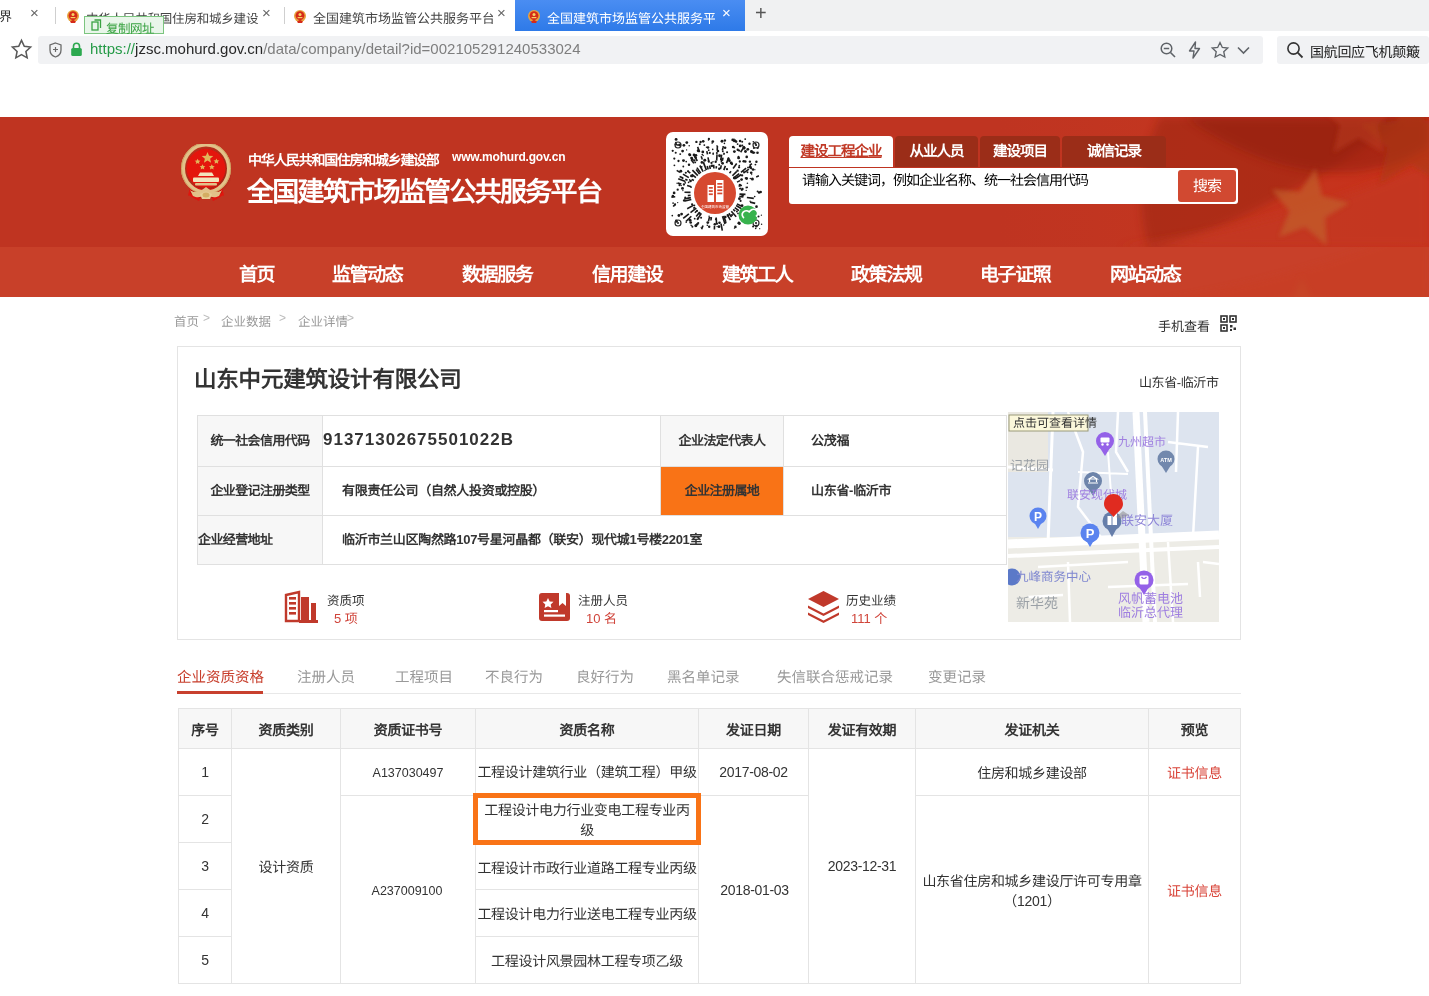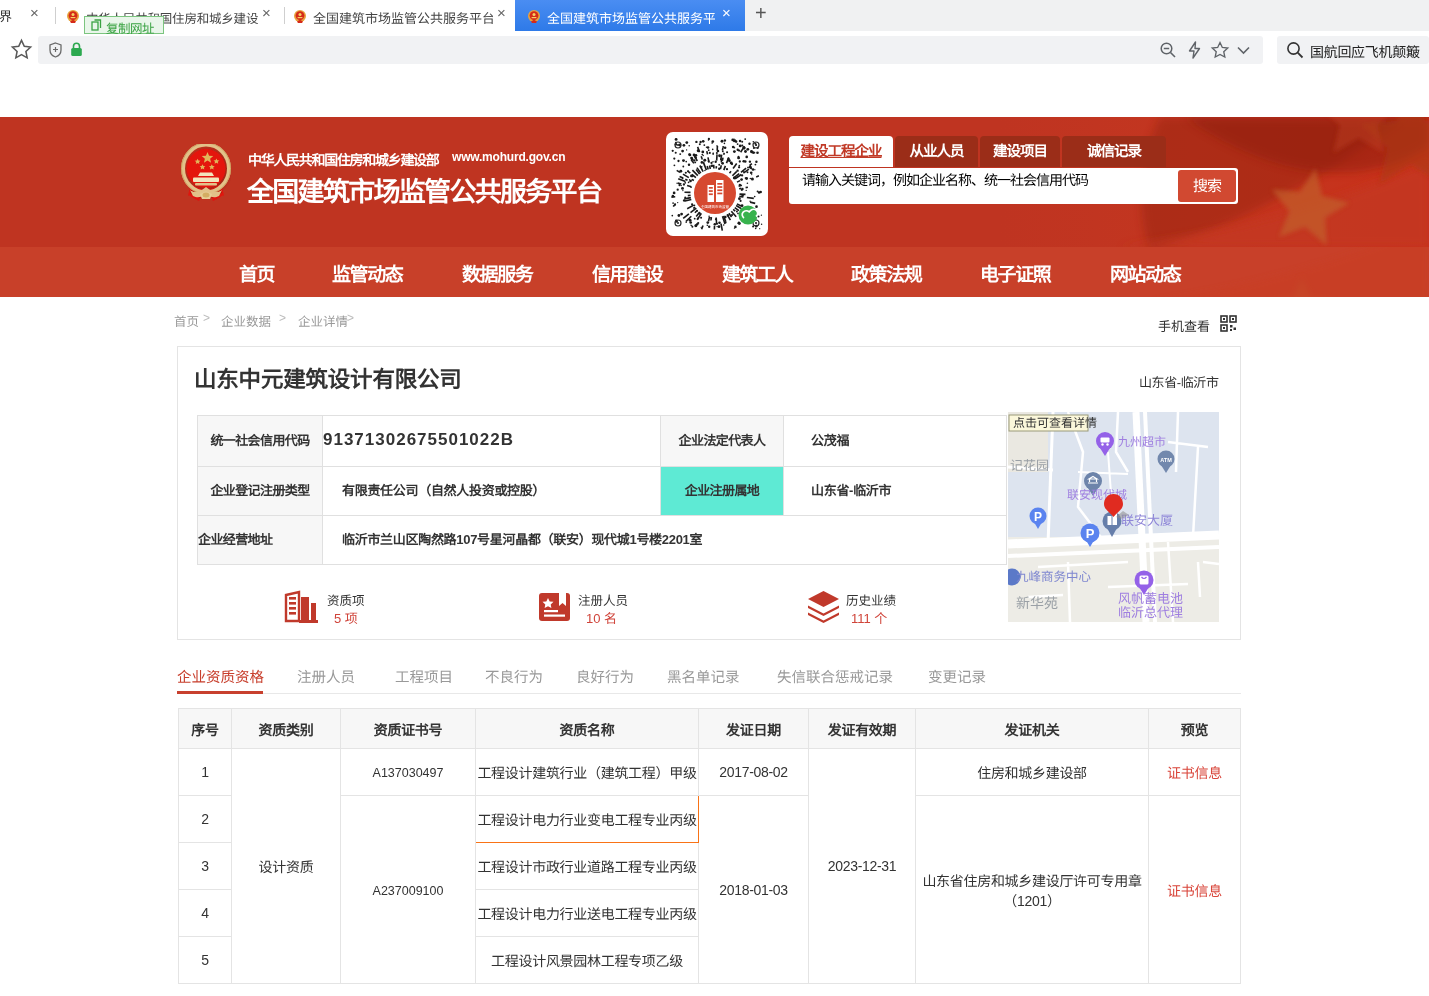--- a/index.html
+++ b/index.html
@@ -70,20 +70,21 @@
 
     <div class="abs" style="left:38px;top:5px;width:1225px;height:28px;background:#f1f2f4;border-radius:3px;"></div>
     <svg class="abs" style="left:48px;top:11px;" width="15" height="16" viewBox="0 0 15 16">
         <path d="M7.5 1 L13 3 V8 C13 11.5 10.5 14 7.5 15 C4.5 14 2 11.5 2 8 V3 Z" fill="none" stroke="#6a6a6a" stroke-width="1.3"></path>
         <path d="M7.5 5v5M5 7.5h5" stroke="#6a6a6a" stroke-width="1.2"></path>
       </svg>
     <svg class="abs" style="left:70px;top:11px;" width="13" height="15" viewBox="0 0 13 15">
         <rect x="1.2" y="6" width="10.6" height="8" rx="1.5" fill="#2ca94f"></rect>
         <path d="M3.5 6V4.2a3 3 0 0 1 6 0V6" fill="none" stroke="#2ca94f" stroke-width="1.6"></path>
       </svg>
+    <div class="abs" style="left:90px;top:9px;font-size:15px;white-space:nowrap;"><span style="color:#259a47;">https</span><span style="color:#259a47;">://</span><span style="color:#282828;">jzsc.mohurd.gov.cn</span><span style="color:#7e7e7e;">/data/company/detail?id=002105291240533024</span></div>
 
     <svg class="abs" style="left:1159px;top:10px;" width="18" height="18" viewBox="0 0 18 18">
         <circle cx="7.5" cy="7.5" r="5.3" fill="none" stroke="#5f6368" stroke-width="1.5"></circle>
         <path d="M11.5 11.5 L16 16" stroke="#5f6368" stroke-width="1.6"></path>
         <path d="M4.8 7.5h5.4" stroke="#5f6368" stroke-width="1.5"></path>
       </svg>
     <svg class="abs" style="left:1186px;top:10px;" width="17" height="18" viewBox="0 0 17 18">
         <path d="M9.5 1 L3.5 10 H8 L7 17 L13.5 7.5 H9 Z" fill="none" stroke="#5f6368" stroke-width="1.4" stroke-linejoin="round"></path>
       </svg>
     <svg class="abs" style="left:1210px;top:9px;" width="20" height="20" viewBox="0 0 24 24">
@@ -600,21 +601,21 @@
       <tbody>
           <tr>
         <td style="border:1px solid #e0e0e0;background:#f7f7f7;width:125px;text-align:center;letter-spacing:-0.6px;padding-bottom:3px;">统一社会信用代码</td>
         <td style="border:1px solid #e0e0e0;width:338px;padding-bottom:3px;"><span style="font-size:17px;letter-spacing:1px;">91371302675501022B</span></td>
         <td style="border:1px solid #e0e0e0;background:#f7f7f7;width:123px;text-align:center;letter-spacing:-0.6px;padding-bottom:3px;">企业法定代表人</td>
         <td style="border:1px solid #e0e0e0;padding-left:27px;padding-bottom:3px;">公茂福</td>
       </tr>
       <tr>
         <td style="border:1px solid #e0e0e0;background:#f7f7f7;text-align:center;letter-spacing:-0.6px;padding-bottom:3px;">企业登记注册类型</td>
         <td style="border:1px solid #e0e0e0;padding-left:19px;padding-bottom:3px;">有限责任公司（自然人投资或控股）</td>
-        <td style="border:1px solid #e0e0e0;background:#5eead4;text-align:center;letter-spacing:-0.6px;padding-bottom:3px;">企业注册属地</td>
+        <td style="border:1px solid #e0e0e0;background:#f97316;text-align:center;letter-spacing:-0.6px;padding-bottom:3px;">企业注册属地</td>
         <td style="border:1px solid #e0e0e0;padding-left:27px;padding-bottom:3px;">山东省-临沂市</td>
       </tr>
       <tr>
         <td style="border:1px solid #e0e0e0;background:#f7f7f7;text-align:left;letter-spacing:-0.6px;padding-bottom:3px;">企业经营地址</td>
         <td colspan="3" style="border:1px solid #e0e0e0;padding-left:19px;padding-bottom:3px;">临沂市兰山区陶然路107号星河晶都（联安）现代城1号楼2201室</td>
       </tr>
     </tbody>
       </table>
   </div>
 
@@ -759,21 +760,21 @@
         <td style="border:1px solid #e4e4e4;"><span style="font-size:12.5px;letter-spacing:0;">A137030497</span></td>
         <td style="border:1px solid #e4e4e4;">工程设计建筑行业（建筑工程）甲级</td>
         <td style="border:1px solid #e4e4e4;">2017-08-02</td>
         <td rowspan="5" style="border:1px solid #e4e4e4;">2023-12-31</td>
         <td style="border:1px solid #e4e4e4;">住房和城乡建设部</td>
         <td style="border:1px solid #e4e4e4;color:#d9453a;">证书信息</td>
       </tr>
       <tr style="height:47px;">
         <td style="border:1px solid #e4e4e4;">2</td>
         <td rowspan="4" style="border:1px solid #e4e4e4;"><span style="font-size:12.5px;letter-spacing:0;">A237009100</span></td>
-        <td style="border:1px solid #f97316;">工程设计电力行业变电工程专业丙级</td>
+        <td style="border:5px solid #f97316;">工程设计电力行业变电工程专业丙级</td>
         <td rowspan="4" style="border:1px solid #e4e4e4;">2018-01-03</td>
         <td rowspan="4" style="border:1px solid #e4e4e4;">山东省住房和城乡建设厅许可专用章<br>（1201）</td>
         <td rowspan="4" style="border:1px solid #e4e4e4;color:#d9453a;">证书信息</td>
       </tr>
       <tr style="height:47px;">
             <td style="border:1px solid #e4e4e4;">3</td>
             <td style="border:1px solid #e4e4e4;">工程设计市政行业道路工程专业丙级</td>
           </tr>
       <tr style="height:47px;">
             <td style="border:1px solid #e4e4e4;">4</td>

